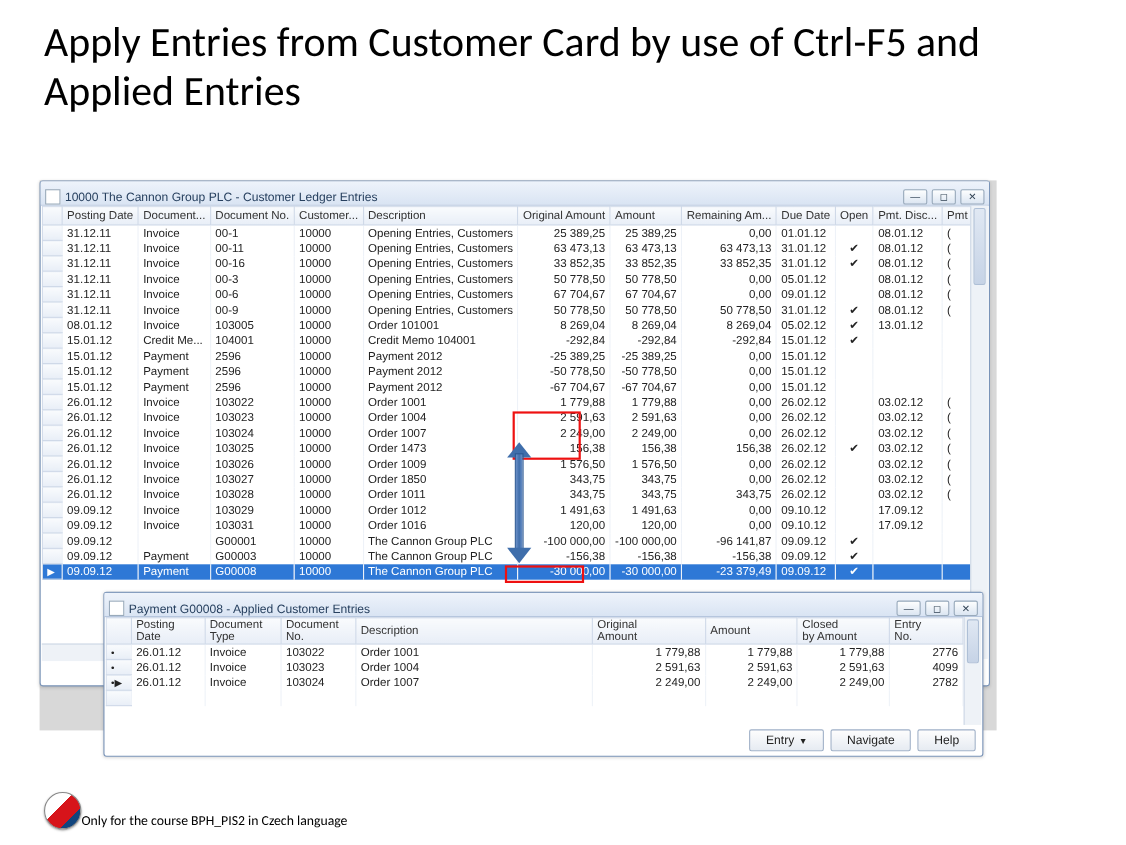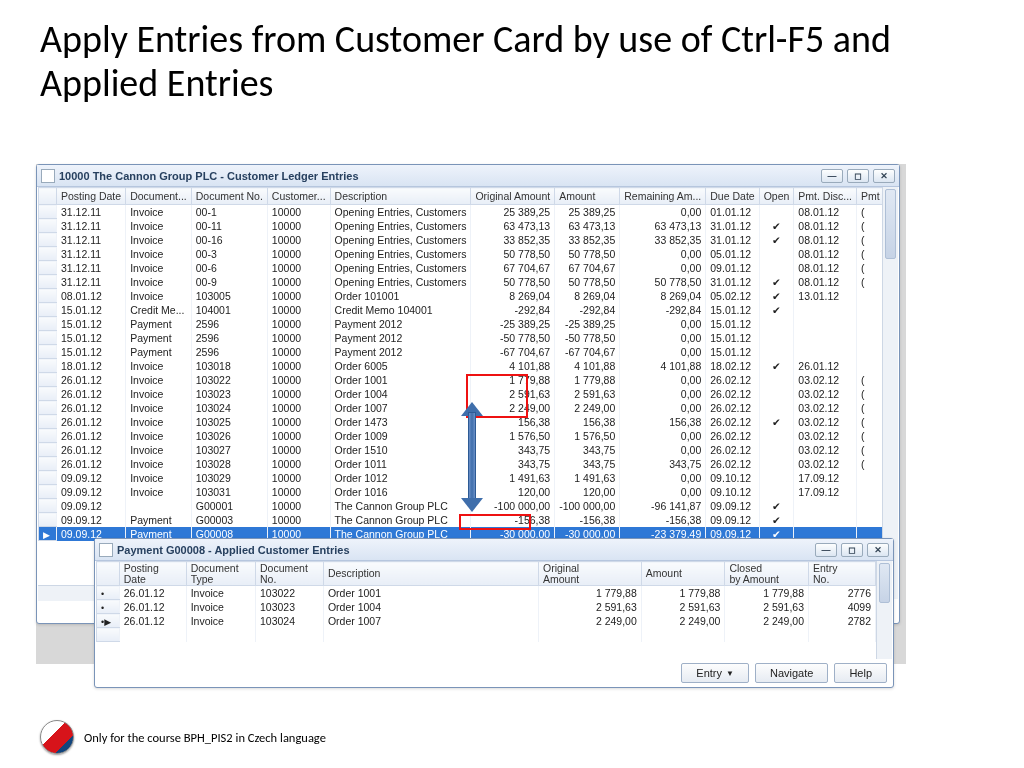--- a/index.html
+++ b/index.html
@@ -2,21 +2,21 @@
 <html><head>
 <meta charset="utf-8">
 <style>
 *{box-sizing:border-box;margin:0;padding:0;font-family:"Segoe UI",Tahoma,sans-serif}
 body{background:#fff;width:1024px;height:768px;overflow:hidden;position:relative}
 .slide-title{font-size:38px;font-weight:400;text-align:left;padding:18px 40px 8px;line-height:1.15;font-family:Calibri,sans-serif}
 .workspace{position:absolute;left:36px;top:164px;width:870px;height:500px;background:#d8d8d8}
 .win{position:absolute;background:#fff;border:1px solid #7a94b8;border-radius:3px;box-shadow:0 1px 3px rgba(0,0,0,.15)}
 .win-main{left:0;top:0;width:864px;height:460px}
 .win-sub{left:58px;top:374px;width:800px;height:150px}
-.titlebar{height:22px;background:linear-gradient(#eef3fb,#d9e4f3);border-bottom:1px solid #b6c6de;display:flex;align-items:center;padding:0 4px;font-size:11px;color:#27405f;font-weight:700}
+.titlebar{height:22px;background:linear-gradient(#eef3fb,#d9e4f3);border-bottom:1px solid #b6c6de;display:flex;align-items:flex-end;padding:0 4px;font-size:11px;color:#27405f;font-weight:400}
 .titlebar .icon{width:14px;height:14px;margin-right:4px;background:#fff;border:1px solid #9ab;display:inline-block}
 .titlebar .spacer{flex:1}
 .win-btns{display:flex;gap:4px}
 .win-btn{width:22px;height:14px;border:1px solid #9ab;border-radius:2px;background:linear-gradient(#fdfefe,#dce6f2);font-size:9px;line-height:12px;text-align:center;color:#345}
 .grid{font-size:10.5px;color:#222;overflow:hidden}
 .grid table{border-collapse:collapse;width:100%}
 .grid th{background:linear-gradient(#f9fbfd,#e8eef7);border:1px solid #cfd9e8;padding:2px 4px;text-align:left;font-weight:400;color:#333;height:15px;white-space:nowrap}
 .grid th.two-line{line-height:1;padding-top:1px;padding-bottom:1px}
 .grid td{border-right:1px solid #eef2f8;padding:0 4px;height:14px;white-space:nowrap}
 .grid .sel td{background:#2e78d6;color:#fff}
@@ -28,21 +28,21 @@
 .scrollbar-v .thumb{position:absolute;left:2px;right:2px;top:2px;height:70px;background:linear-gradient(#e0e8f3,#c6d3e6);border:1px solid #aebfd6;border-radius:2px}
 .scrollbar-h{position:absolute;left:1px;right:17px;bottom:1px;height:16px;background:#eef2f7;border-top:1px solid #cdd7e5}
 .bottom-bar{position:absolute;right:6px;bottom:4px;display:flex;gap:6px}
 .btn{height:20px;padding:0 14px;font-size:11px;background:linear-gradient(#fdfdfd,#e6ebf2);border:1px solid #9fb0c7;border-radius:2px;color:#222;display:flex;align-items:center}
 .btn .caret{margin-left:4px;font-size:8px}
 .red-box{position:absolute;border:2px solid #e11;pointer-events:none}
 .arrow{position:absolute;left:461px;top:402px;width:22px;height:110px;pointer-events:none}
 .arrow .shaft{position:absolute;left:7px;top:10px;width:8px;height:90px;background:linear-gradient(90deg,#6a8fc7,#3f6eab,#6a8fc7);border:1px solid #2d5a94}
 .arrow .head-up{position:absolute;left:0;top:0;width:0;height:0;border-left:11px solid transparent;border-right:11px solid transparent;border-bottom:14px solid #3f6eab}
 .arrow .head-dn{position:absolute;left:0;bottom:0;width:0;height:0;border-left:11px solid transparent;border-right:11px solid transparent;border-top:14px solid #3f6eab}
-.footer{position:absolute;left:40px;bottom:14px;display:flex;align-items:center;gap:10px} 
+.footer{position:absolute;left:40px;bottom:14px;display:flex;align-items:flex-end;} 
 .flag2{width:34px;height:34px;border-radius:50%;border:1px solid #888;box-shadow:0 1px 2px rgba(0,0,0,.4);background:linear-gradient(135deg,#fff 0 40%,#d7141a 40% 72%,#11457e 72% 100%)}
 .footnote{font-size:12.5px;font-family:Calibri,sans-serif}
 .marker{font-size:9px}
 </style>
 </head>
 <body>
 
 <h1 class="slide-title">Apply Entries from Customer Card by use of Ctrl-F5 and Applied Entries</h1>
 
 <div class="workspace">
@@ -238,35 +238,20 @@
               <td class="num">-67 704,67</td>
               <td class="num">-67 704,67</td>
               <td class="num">0,00</td>
               <td class="">15.01.12</td>
               <td class="chk"></td>
               <td class=""></td>
               <td class=""></td>
             </tr>
             <tr>
               <td class="rowhdr"><span class="marker"></span></td>
-              <td class="">18.01.12</td>
-              <td class="">Invoice</td>
-              <td class="">103018</td>
-              <td class="">10000</td>
-              <td class="">Order 6005</td>
-              <td class="num">4 101,88</td>
-              <td class="num">4 101,88</td>
-              <td class="num">4 101,88</td>
-              <td class="">18.02.12</td>
-              <td class="chk">✔</td>
-              <td class="">26.01.12</td>
-              <td class=""></td>
-            </tr>
-            <tr>
-              <td class="rowhdr"><span class="marker"></span></td>
               <td class="">26.01.12</td>
               <td class="">Invoice</td>
               <td class="">103022</td>
               <td class="">10000</td>
               <td class="">Order 1001</td>
               <td class="num">1 779,88</td>
               <td class="num">1 779,88</td>
               <td class="num">0,00</td>
               <td class="">26.02.12</td>
               <td class="chk"></td>
@@ -332,21 +317,21 @@
               <td class="chk"></td>
               <td class="">03.02.12</td>
               <td class="">(</td>
             </tr>
             <tr>
               <td class="rowhdr"><span class="marker"></span></td>
               <td class="">26.01.12</td>
               <td class="">Invoice</td>
               <td class="">103027</td>
               <td class="">10000</td>
-              <td class="">Order 1510</td>
+              <td class="">Order 1850</td>
               <td class="num">343,75</td>
               <td class="num">343,75</td>
               <td class="num">0,00</td>
               <td class="">26.02.12</td>
               <td class="chk"></td>
               <td class="">03.02.12</td>
               <td class="">(</td>
             </tr>
             <tr>
               <td class="rowhdr"><span class="marker"></span></td>

